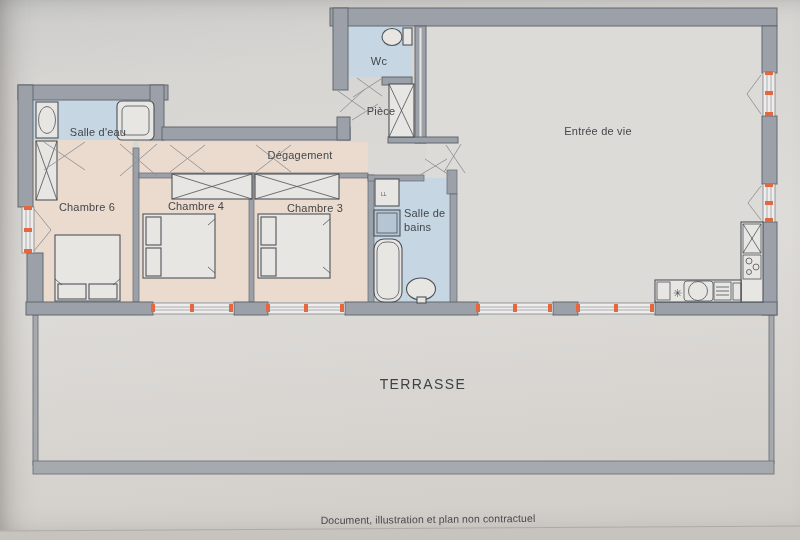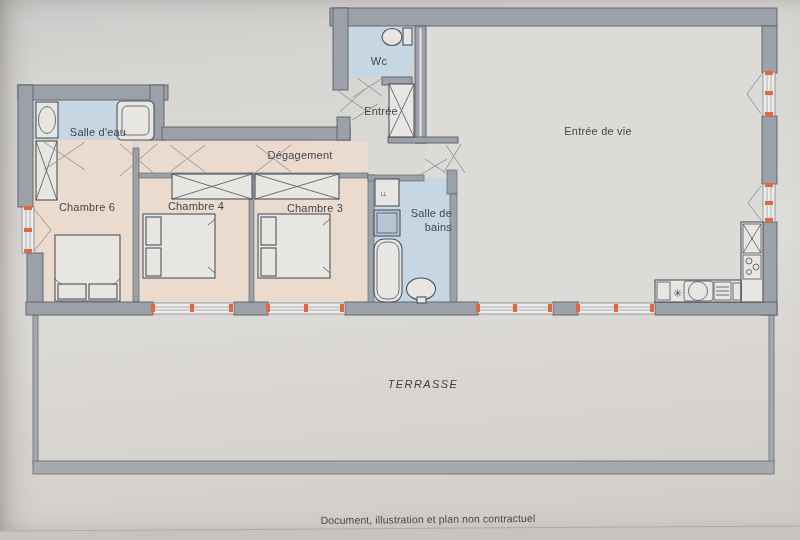--- a/index.html
+++ b/index.html
@@ -22,22 +22,22 @@
   .win{fill:#eeedeb;stroke:#80858b;stroke-width:.8;}
   .winline{stroke:#9aa0a6;stroke-width:.8;}
   .tick{fill:var(--c-tick);}
   .terr{fill:var(--c-terr);stroke:#70747a;stroke-width:.9;}
   .ksym{fill:var(--c-line);font-family:"Liberation Sans",sans-serif;font-size:11px;}
   .wmsym{fill:var(--c-line);font-family:"Liberation Sans",sans-serif;font-size:5px;}
   .label{
     position:absolute;transform:translate(-50%,-50%);
     font-size:11px;color:var(--c-text);white-space:nowrap;letter-spacing:.2px;
   }
-  .label-wrap{white-space:normal;width:48px;text-align:right;line-height:1.25;}
-  .label-terrasse{font-size:11px;letter-spacing:1.4px;color:#3f4247;font-style:italic;}
+  .label-wrap{white-space:normal;width:48px;text-align:left;line-height:1.25;}
+  .label-terrasse{font-size:14px;letter-spacing:1.4px;color:#3f4247;}
   .footer-note{
     position:absolute;transform:translate(-50%,-50%) rotate(-0.6deg);
     font-size:10.5px;color:#46484d;white-space:nowrap;letter-spacing:.1px;
   }
   .paper-edge{
     position:absolute;left:-12px;right:-12px;top:528px;height:26px;
     background:#c7c4c0;border-top:1.6px solid #aeaba7;transform:rotate(-0.35deg);
   }
 </style>
 </head>
@@ -261,21 +261,21 @@
       <path class="door" d="M256,145 L291,172 M291,145 L256,172"></path>
       <path class="door" d="M420,175 L447,159 M425,159 L449,175"></path>
       <path class="door" d="M446,145 L465,173 M461,144 L444,172"></path>
       <path class="door" d="M34,209 L51,230 M34,251 L51,230"></path>
       <path class="door" d="M761,75 L747,94 M761,114 L747,94"></path>
       <path class="door" d="M761,186 L748,203 M761,220 L748,203"></path>
     </g>
   </svg>
 
   <div class="label" style="left:379px;top:61px">Wc</div>
-  <div class="label" style="left:381px;top:111px">Entrée</div>
+  <div class="label" style="left:381px;top:111px">Pièce</div>
   <div class="label" style="left:598px;top:131px">Entrée de vie</div>
   <div class="label" style="left:98px;top:132px">Salle d'eau</div>
   <div class="label" style="left:300px;top:155px">Dégagement</div>
   <div class="label" style="left:87px;top:207px">Chambre 6</div>
   <div class="label" style="left:196px;top:206px">Chambre 4</div>
   <div class="label" style="left:315px;top:208px">Chambre 3</div>
   <div class="label label-wrap" style="left:428px;top:221px">Salle de bains</div>
   <div class="label label-terrasse" style="left:423px;top:384px">TERRASSE</div>
 
   <div class="paper-edge"></div>

